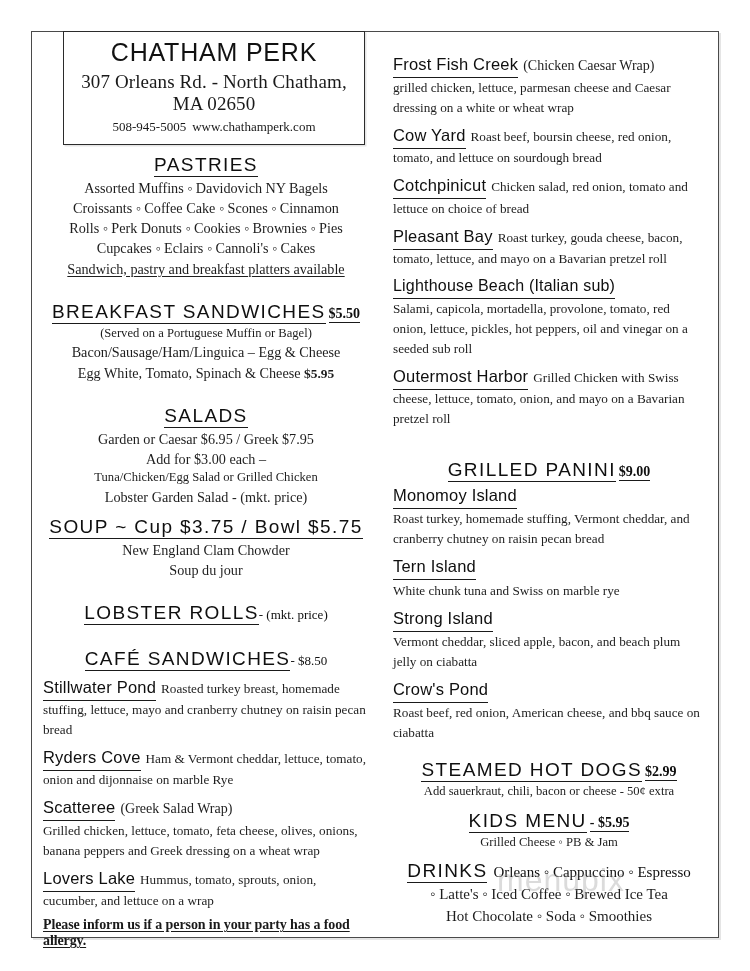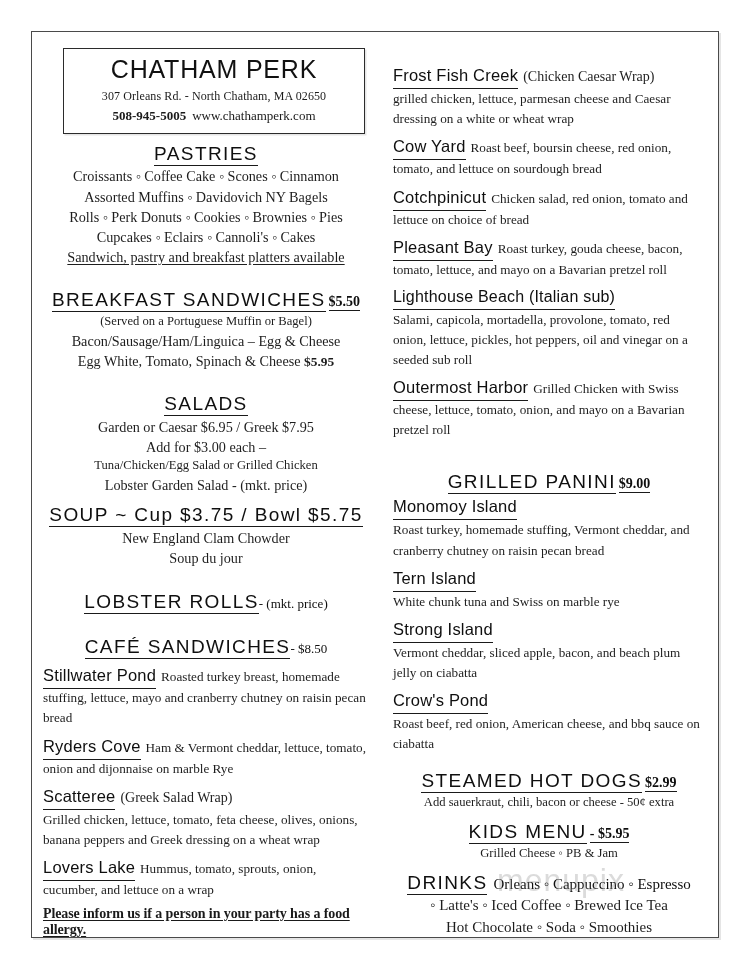--- a/index.html
+++ b/index.html
@@ -37,21 +37,21 @@
   }
 
   #columns {
     position: absolute;
     left: 31px;
     top: 31px;
     width: 688px;
     height: 907px;
     box-sizing: border-box;
     display: flex;
-    align-items: flex-end;
+    align-items: center;
   }
 
   .col {
     box-sizing: border-box;
   }
   .col-left {
     width: 350px;
     padding: 6px 12px 0 12px;
   }
   .col-right {
@@ -69,31 +69,31 @@
   }
   .brand {
     font-family: "Liberation Sans", sans-serif;
     font-size: 25px;
     letter-spacing: 0.8px;
     font-weight: 400;
     line-height: 1.1;
     color: #111;
   }
   .addr {
-    font-size: 12px;
+    font-size: 19px;
     margin-top: 5px;
     letter-spacing: 0.1px;
     color: #1a1a1a;
   }
   .contact {
     font-size: 13px;
     margin-top: 4px;
     color: #1a1a1a;
   }
-  .contact .phone { margin-right: 6px; font-weight: bold; }
+  .contact .phone { margin-right: 6px; }
 
   
   .sec-head {
     text-align: center;
     font-family: "Liberation Sans", sans-serif;
     font-size: 19px;
     letter-spacing: 1.4px;
     margin: 9px 0 2px 0;
     line-height: 1.15;
     color: #0f0f0f;
@@ -197,22 +197,22 @@
         <div class="brand">CHATHAM PERK</div>
         <div class="addr">307 Orleans Rd.  - North Chatham, MA 02650</div>
         <div class="contact">
           <span class="phone">508-945-5005</span><span>www.chathamperk.com</span>
         </div>
       </div>
 
       <div class="sec-head">
         <span class="u">PASTRIES</span>
       </div>
+      <div class="center-line">Assorted Muffins ◦ Davidovich NY Bagels</div>
       <div class="center-line">Croissants ◦ Coffee Cake ◦ Scones ◦ Cinnamon</div>
-      <div class="center-line">Assorted Muffins ◦ Davidovich NY Bagels</div>
       <div class="center-line">Rolls ◦ Perk Donuts ◦ Cookies ◦ Brownies ◦ Pies</div>
       <div class="center-line">Cupcakes ◦ Eclairs ◦ Cannoli's ◦ Cakes</div>
       <div class="center-line ul">Sandwich, pastry and breakfast platters available</div>
 
       <div class="gap-md"></div>
 
       <div class="sec-head">
         <span class="u">BREAKFAST  SANDWICHES</span><span class="price u">$5.50</span>
       </div>
       <div class="center-line small">(Served on a Portuguese Muffin or Bagel)</div>

